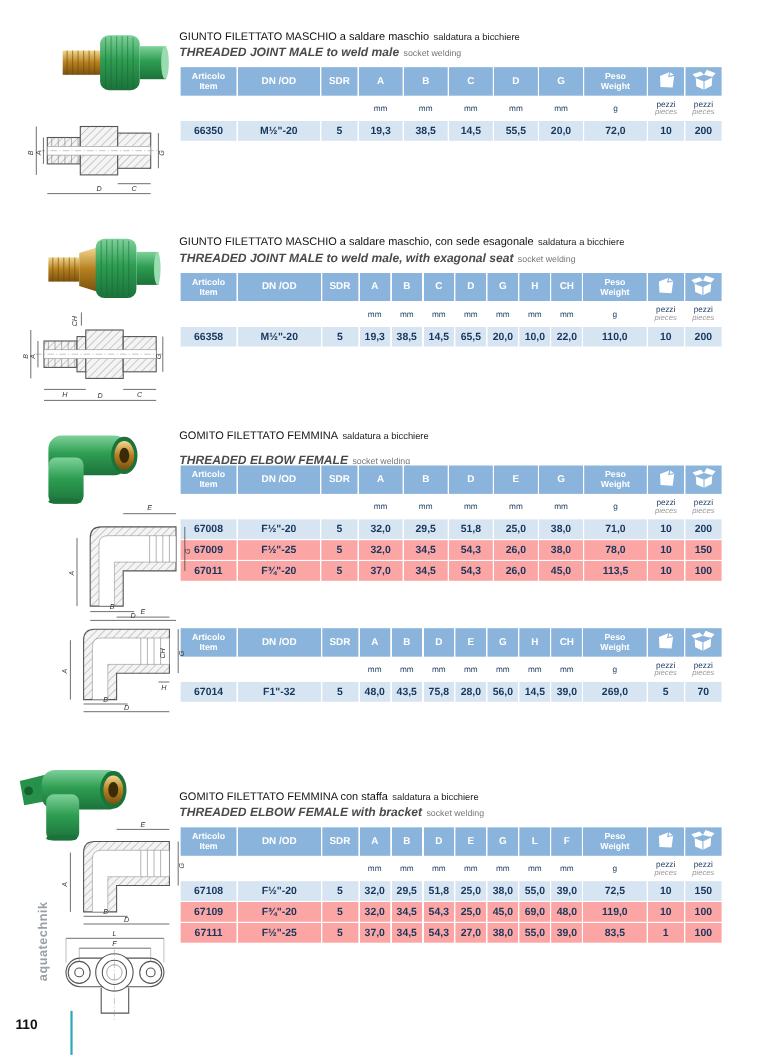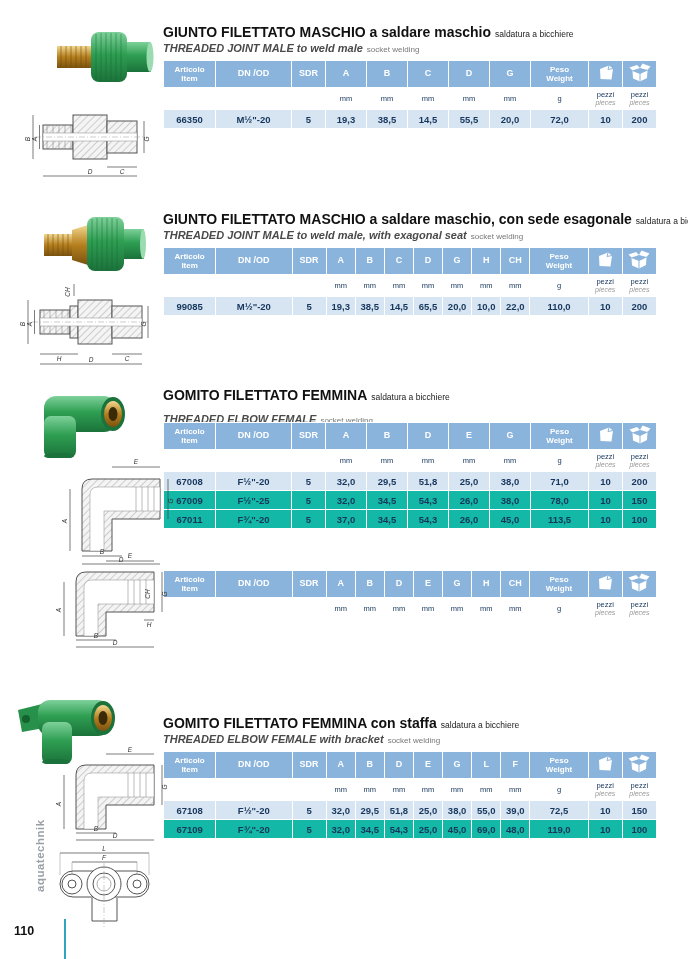--- a/index.html
+++ b/index.html
@@ -1,35 +1,35 @@
 <!DOCTYPE html>
 <html><head>
 <meta charset="utf-8">
 <style>
   html,body{margin:0;padding:0;background:#fff;}
   #page{position:relative;width:688px;height:959px;background:#fff;overflow:hidden;
         font-family:"Liberation Sans", sans-serif;}
   
   .sec-title{position:absolute;left:163px;white-space:nowrap;}
-  .t-it{font-size:14px;font-weight:bold;color:#111;}
+  .t-it{font-size:10px;font-weight:normal;color:#111;}
   .t-it-note{font-size:8.5px;font-weight:normal;color:#222;margin-left:4px;}
   .t-en{font-size:11px;font-style:italic;font-weight:bold;color:#4a4a4a;}
   .t-en-note{font-size:8px;font-weight:normal;color:#777;margin-left:4px;}
   
   .tbl-wrap{position:absolute;left:163px;width:494px;}
   table.cat{border-collapse:collapse;table-layout:fixed;width:494px;}
   table.cat th, table.cat td{border:1px solid #fff;padding:0;text-align:center;vertical-align:middle;overflow:hidden;}
   table.cat thead th{background:#8ab4dc;color:#fff;font-size:9px;font-weight:bold;height:26px;line-height:1.1;}
   table.cat thead th .h2l{font-size:8px;line-height:1.15;}
   tr.units td{background:#fff;color:#16365c;font-size:7.5px;height:21px;font-weight:normal;}
   tr.units td .pcs{color:#16365c;font-size:7.5px;line-height:1.05;}
   tr.units td .pcs-sub{color:#999;font-style:italic;font-size:7px;line-height:1.05;}
   tr.data td{font-size:9.5px;font-weight:bold;color:#16365c;height:18px;}
   tr.data.even td{background:#d7e5f3;}
-  tr.data.odd td{background:#14b8a6;}
+  tr.data.odd td{background:#fca5a5;}
   
   .art{position:absolute;}
   svg text{font-family:"Liberation Sans", sans-serif;}
   .dimtxt{font-size:6.5px;font-style:italic;fill:#333;}
   .dimline{stroke:#444;stroke-width:0.7;}
   .extline{stroke:#888;stroke-width:0.5;}
   .bodyline{stroke:#555;stroke-width:1;}
   
   #brand{position:absolute;left:34px;top:800px;height:92px;writing-mode:vertical-rl;
          transform:rotate(180deg);color:#9aa0a6;font-size:11.5px;font-weight:bold;letter-spacing:0.5px;}
@@ -301,21 +301,21 @@
             <td>
               <div class="pcs">pezzi</div>
               <div class="pcs-sub">pieces</div>
             </td>
             <td>
               <div class="pcs">pezzi</div>
               <div class="pcs-sub">pieces</div>
             </td>
           </tr>
           <tr class="data even">
-            <td>99085</td>
+            <td>66358</td>
             <td>M½"-20</td>
             <td>5</td>
             <td>19,3</td>
             <td>38,5</td>
             <td>14,5</td>
             <td>65,5</td>
             <td>20,0</td>
             <td>10,0</td>
             <td>22,0</td>
             <td>110,0</td>
@@ -590,20 +590,35 @@
             <td>g</td>
             <td>
               <div class="pcs">pezzi</div>
               <div class="pcs-sub">pieces</div>
             </td>
             <td>
               <div class="pcs">pezzi</div>
               <div class="pcs-sub">pieces</div>
             </td>
           </tr>
+          <tr class="data even">
+            <td>67014</td>
+            <td>F1"-32</td>
+            <td>5</td>
+            <td>48,0</td>
+            <td>43,5</td>
+            <td>75,8</td>
+            <td>28,0</td>
+            <td>56,0</td>
+            <td>14,5</td>
+            <td>39,0</td>
+            <td>269,0</td>
+            <td>5</td>
+            <td>70</td>
+          </tr>
         </tbody>
       </table>
     </div>
 
   <div class="art" style="left:28px;top:386px">
     <svg width="112" height="72" viewBox="0 0 112 72">
       <rect x="16" y="10" width="72" height="36" rx="12" fill="url(#grnV)"></rect>
       <rect x="16" y="30" width="32" height="42" rx="7" fill="url(#grnV)"></rect>
       <ellipse cx="16" cy="50" rx="5" ry="14" fill="#23864402" opacity="0"></ellipse>
       <ellipse cx="85" cy="28" rx="12" ry="17" fill="#1b723a"></ellipse>
@@ -779,20 +794,35 @@
             <td>34,5</td>
             <td>54,3</td>
             <td>25,0</td>
             <td>45,0</td>
             <td>69,0</td>
             <td>48,0</td>
             <td>119,0</td>
             <td>10</td>
             <td>100</td>
           </tr>
+          <tr class="data odd">
+            <td>67111</td>
+            <td>F½"-25</td>
+            <td>5</td>
+            <td>37,0</td>
+            <td>34,5</td>
+            <td>54,3</td>
+            <td>27,0</td>
+            <td>38,0</td>
+            <td>55,0</td>
+            <td>39,0</td>
+            <td>83,5</td>
+            <td>1</td>
+            <td>100</td>
+          </tr>
         </tbody>
       </table>
     </div>
 
   <div class="art" style="left:12px;top:692px">
     <svg width="118" height="72" viewBox="0 0 118 72">
       <path d="M6 18 L30 12 L32 36 L10 40 Z" fill="#27904a"></path>
       <circle cx="14" cy="27" r="4" fill="#14632e"></circle>
       <rect x="26" y="8" width="72" height="36" rx="12" fill="url(#grnV)"></rect>
       <rect x="30" y="30" width="30" height="42" rx="7" fill="url(#grnV)"></rect>

